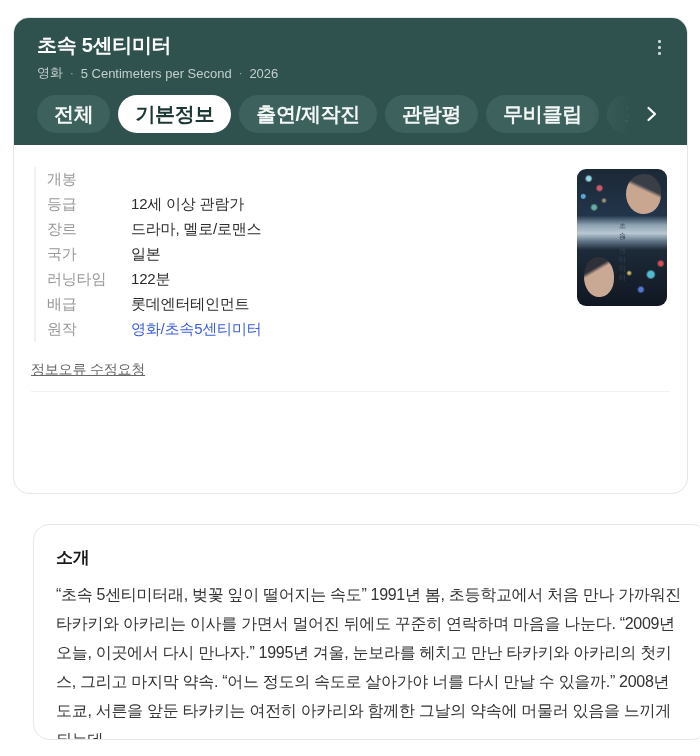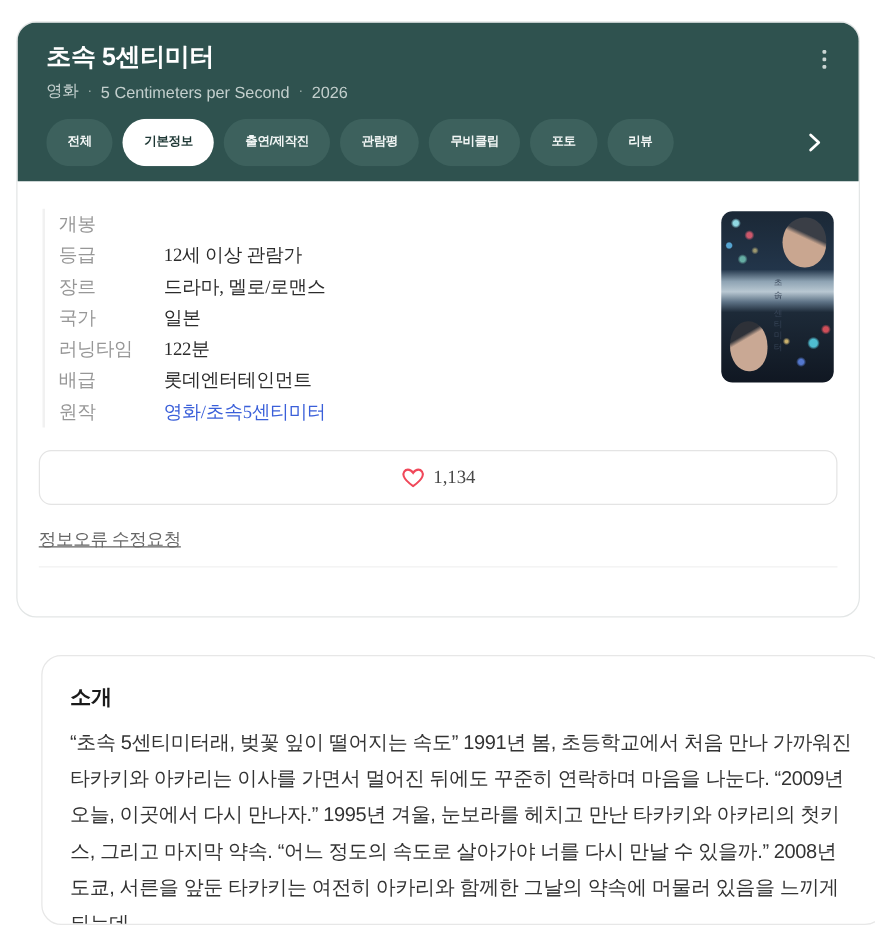--- a/index.html
+++ b/index.html
@@ -17,27 +17,27 @@
   .movie-sub .dot { font-size:11px; color:#9fb0ad; }
   .kebab { position:absolute; right:18px; top:18px; width:20px; height:22px; border:none; background:transparent;
            display:flex; flex-direction:column; align-items:center; justify-content:center; gap:3px; cursor:pointer; }
   .kebab i { width:3px; height:3px; border-radius:1px; background:#cbd5d3; display:block; }
 
   .tabs-row { display:flex; align-items:center; margin-top:13px; }
   .tabs-scroll { display:flex; gap:8px; flex:1; overflow:hidden; position:relative; white-space:nowrap; }
   .tabs-scroll::after { content:""; position:absolute; right:0; top:0; bottom:0; width:46px;
            background:linear-gradient(90deg, rgba(47,82,79,0) 0%, #2f524f 85%); pointer-events:none; }
   .tab { flex:0 0 auto; border:none; cursor:pointer; background:#3d615d; color:#f2f6f5;
-         font-family:inherit; font-size:10px; font-weight:bold; letter-spacing:-0.3px;
+         font-family:inherit; font-size:20px; font-weight:bold; letter-spacing:-0.3px;
          padding:10px 17px; border-radius:19px; line-height:18px; }
   .tab.active { background:#ffffff; color:#1d3734; }
   .tabs-chevron { flex:0 0 auto; width:26px; height:38px; border:none; background:transparent; cursor:pointer;
          display:flex; align-items:center; justify-content:center; margin-left:2px; }
 
-  .card-body { position:relative; padding:22px 17px 18px;font-family:Liberation Serif, serif; }
+  .card-body { position:relative; padding:22px 17px 18px; }
 
   .info-table { margin-left:3px; border-left:2px solid #f1f1f1; padding-left:11px; }
   .info-row { display:grid; grid-template-columns:84px 1fr; align-items:center; height:25px; font-size:15px; }
   .info-label { color:#979797; letter-spacing:-0.2px; }
   .info-value { color:#2b2b2b; letter-spacing:-0.2px; }
   .info-value.link { color:#3a5fd9; cursor:pointer; }
 
   
   .poster { position:absolute; top:24px; right:20px; width:90px; height:137px; border-radius:9px;
             overflow:hidden; cursor:pointer;
@@ -151,28 +151,20 @@
         </div>
       </div>
 
     <div class="poster">
       <div class="bokeh"></div>
       <div class="face-man"></div>
       <div class="face-woman"></div>
       <div class="poster-vtitle">초속5센티미터</div>
     </div>
 
-    <button class="like-btn">
-      <span style="display:inline-flex;">
-        <svg width="19" height="17" viewBox="0 0 24 22">
-            <path d="M12 19.2 C 8.6 16.9 3.7 13.2 2.3 9.1 C 1 5.3 3.5 2.2 6.6 2.2 C 8.7 2.2 10.6 3.5 12 5.6 C 13.4 3.5 15.3 2.2 17.4 2.2 C 20.5 2.2 23 5.3 21.7 9.1 C 20.3 13.2 15.4 16.9 12 19.2 Z" fill="none" stroke="#f0485a" stroke-width="2.1"></path>
-          </svg>
-      </span>
-      <span class="like-count">1,134</span>
-    </button>
 
     <a class="report-link">정보오류 수정요청</a>
 
     <hr class="card-divider">
 
 
   </div>
 </section>
 
 <section class="card card-about">

